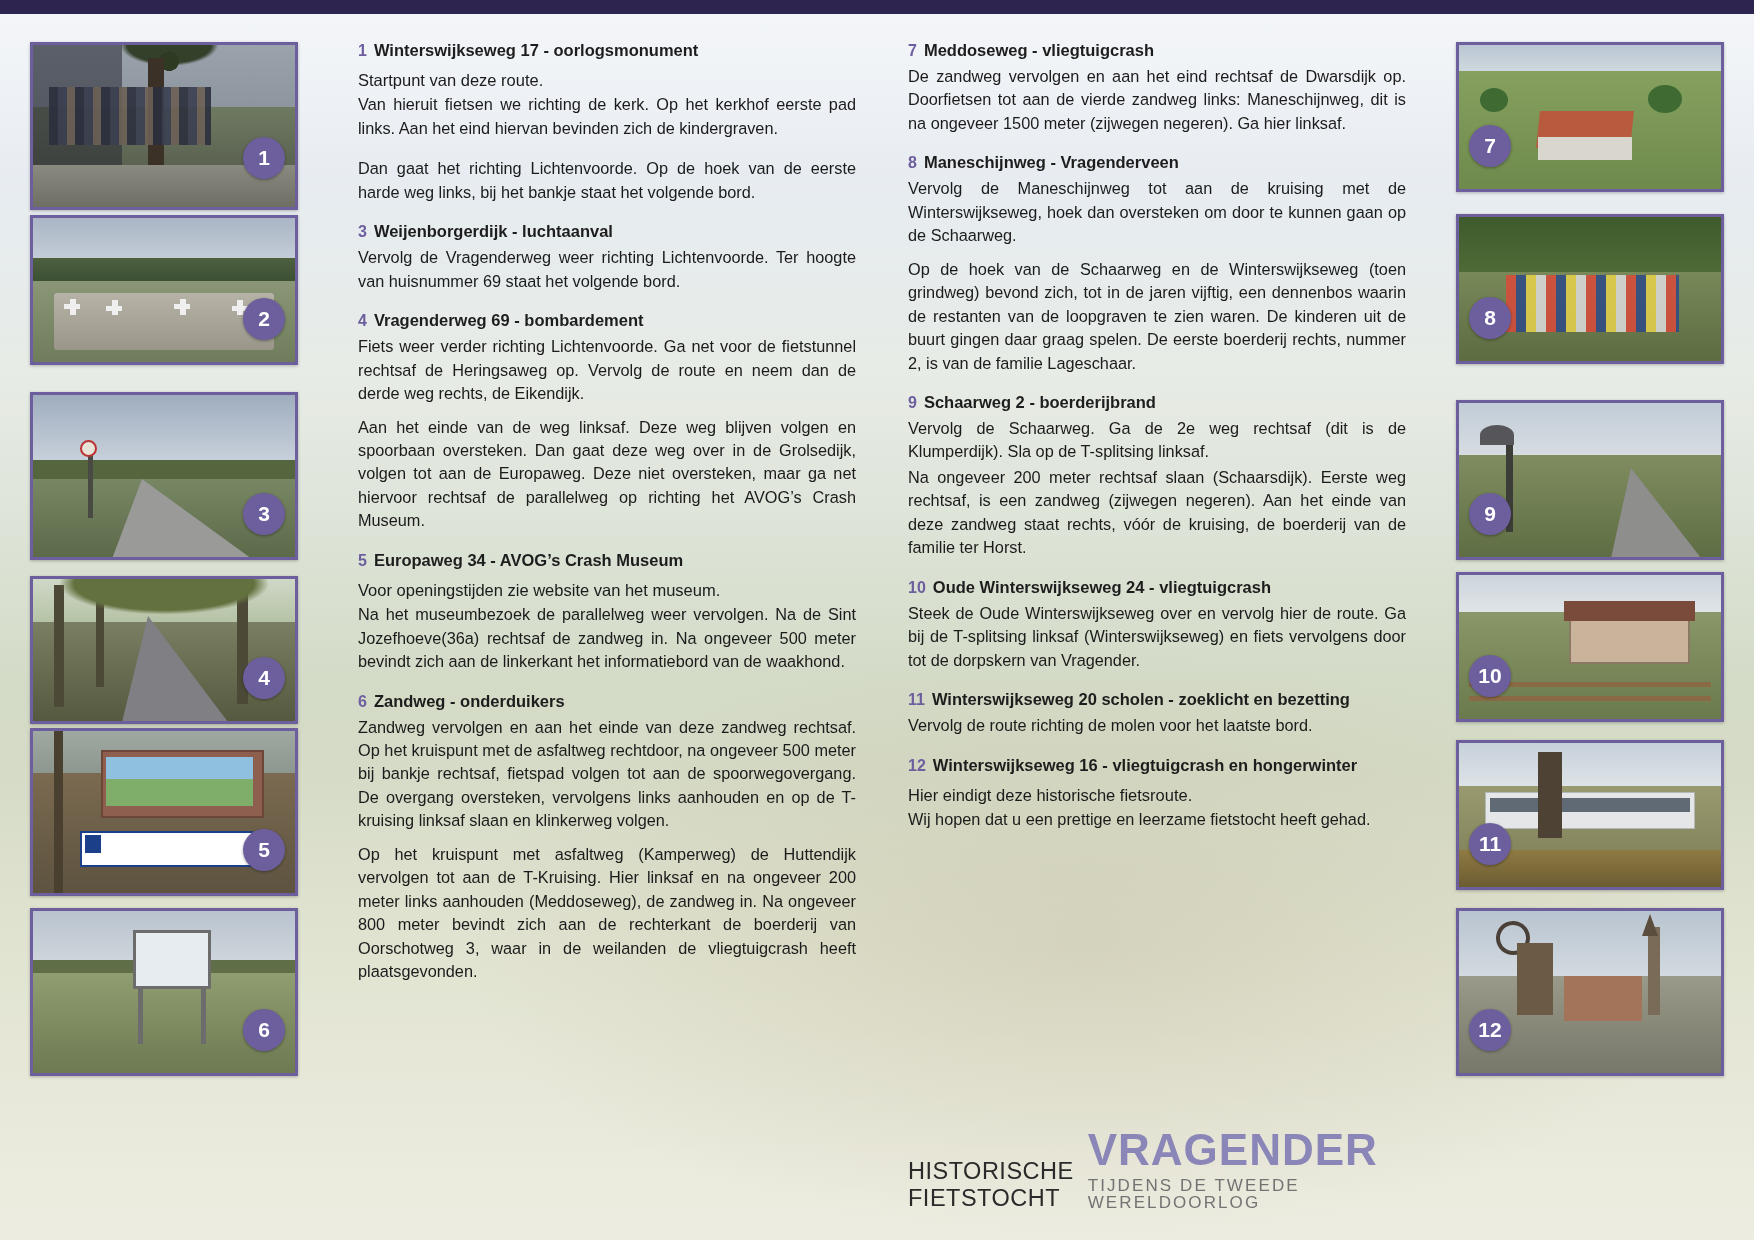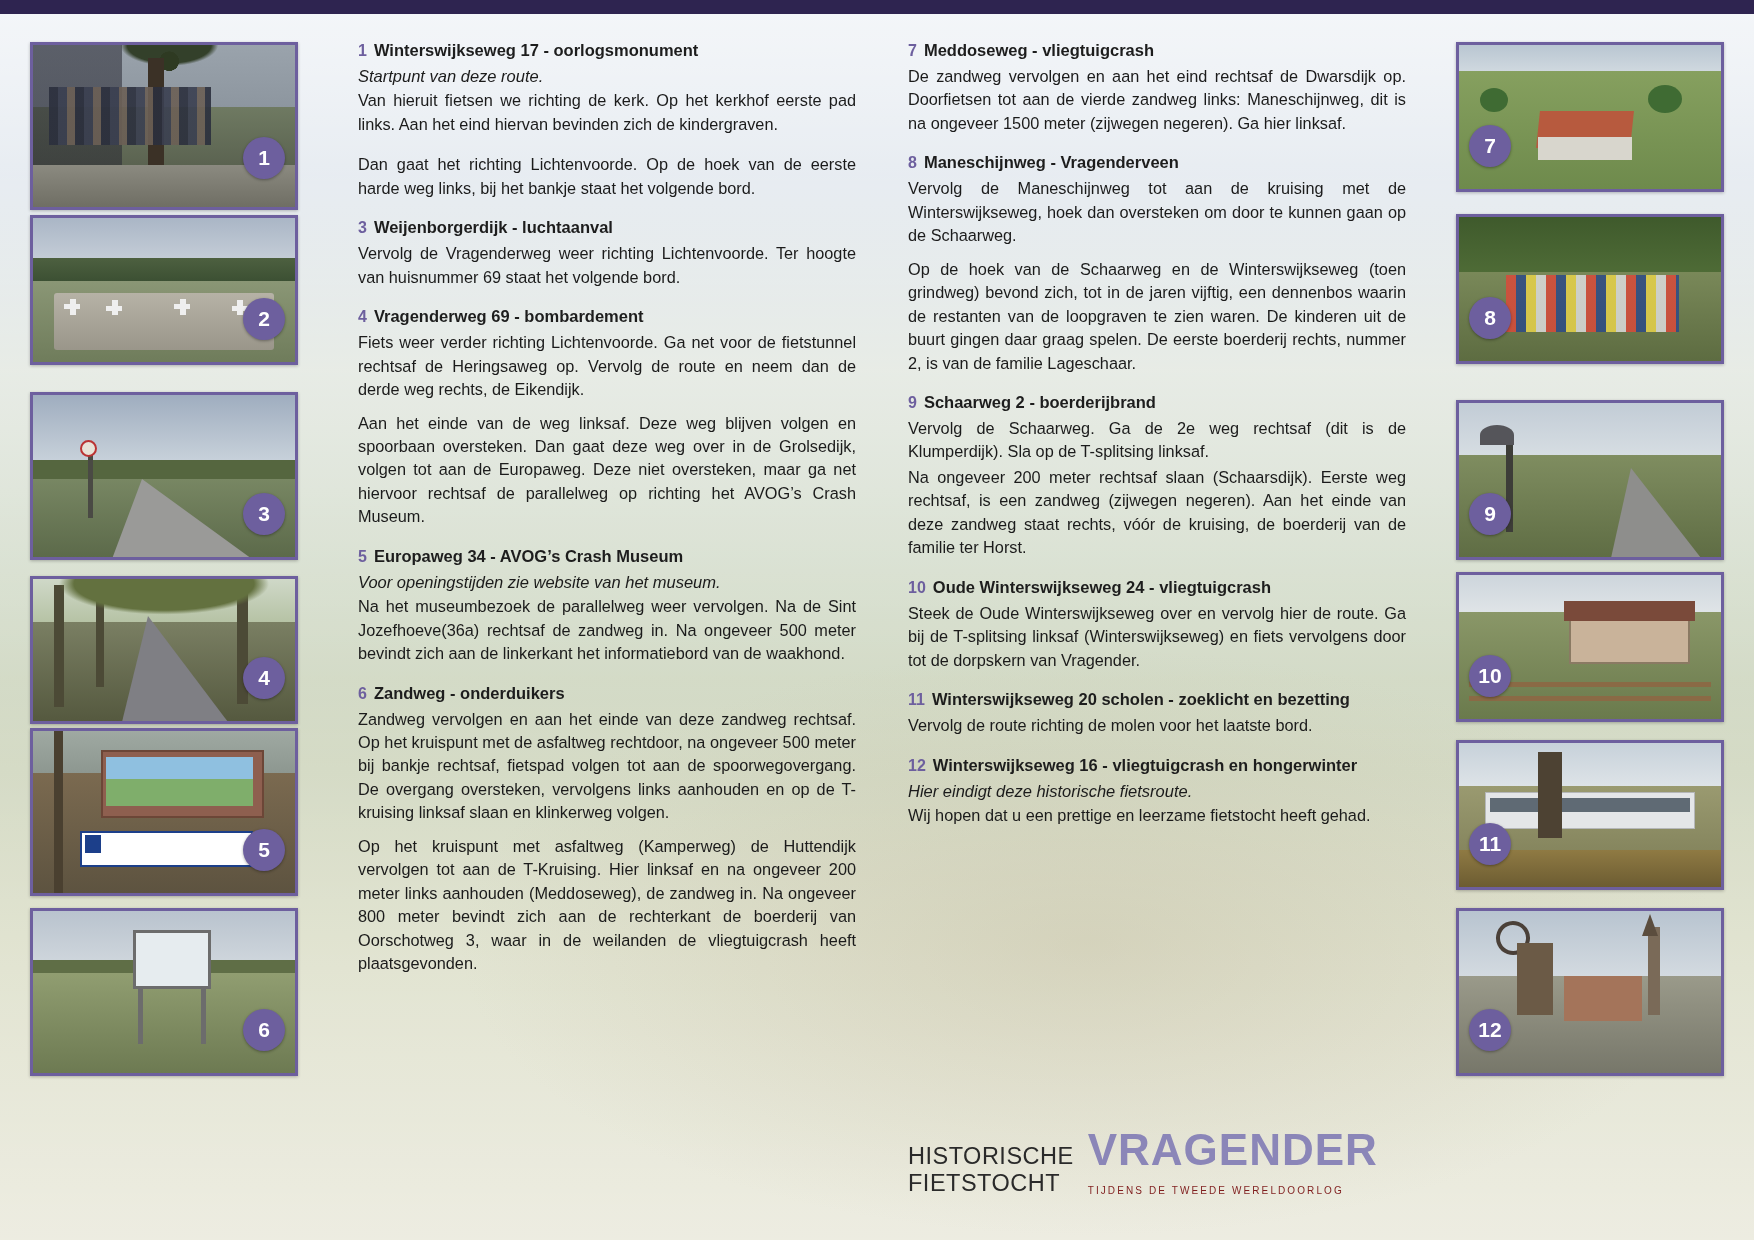--- a/index.html
+++ b/index.html
@@ -60,21 +60,21 @@
 
   .item { margin-bottom:17px; }
   .item-head {
     font-size:16.5px; font-weight:bold; color:#1d1d1d;
     margin-bottom:4px; line-height:1.25;
   }
   .item-head .num {
     color:#6d5f9e; font-weight:bold; margin-right:7px; font-size:16px;
   }
   .item-sub {
-    font-style:italic; font-size:16.5px; line-height:1.42; margin:0 0 1px 0;
+    font-size:16.5px; line-height:1.42; margin:8px 0 1px 0;
   }
   .para {
     font-size:16.3px; line-height:1.44; text-align:justify;
     margin:0 0 10px 0;
   }
   .para:last-child { margin-bottom:0; }
 
   
   .logo {
     position:absolute; left:908px; top:1128px; width:500px;
@@ -82,21 +82,21 @@
   }
   .logo-left {
     font-size:23.5px; font-weight:normal; letter-spacing:0.5px;
     color:#2a2a2a; line-height:1.12; text-transform:uppercase;
   }
   .logo-right { line-height:1; }
   .logo-main {
     font-size:44px; font-weight:bold; color:#8b86b8; letter-spacing:1px;
   }
   .logo-sub {
-    font-size:10px; letter-spacing:2.1px; color:#7f1d1d; margin-top:14px;
+    font-size:17px; letter-spacing:2.1px; color:#737373; margin-top:5px;
   }
 </style>
 </head>
 <body>
 
 <div class="page">
   <div class="topbar"></div>
 </div>
 
 <div class="photo" style="left:30px; top:42px; width:268px; height:168px; background:#6b6f72;">

